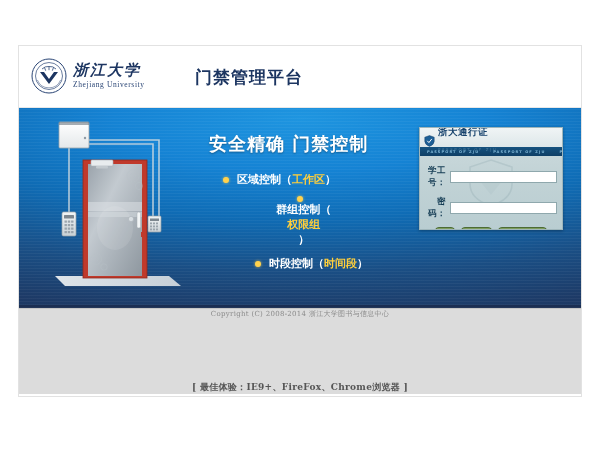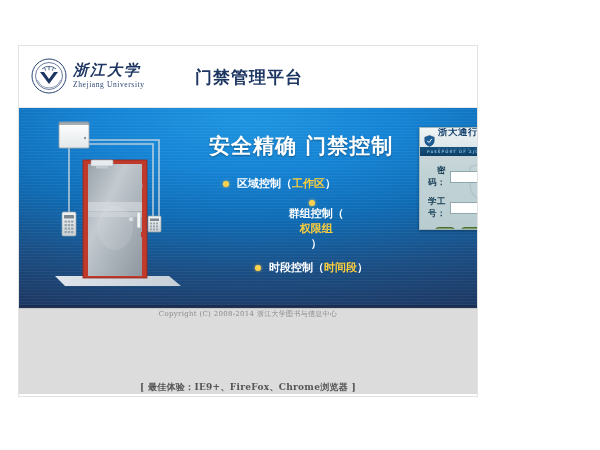--- a/index.html
+++ b/index.html
@@ -13,21 +13,21 @@
     background: #ffffff;
     font-family: "DejaVu Sans", "Liberation Sans", sans-serif;
     overflow: hidden;
   }
 
   
   .page {
     position: absolute;
     left: 18px;
     top: 45px;
-    width: 460px;
+    width: 564px;
     height: 352px;
     background: #ffffff;
     border: 1px solid #e2e2e2;
     box-sizing: border-box;
     overflow: hidden;
   }
 
   
   .header {
     position: relative;
@@ -117,21 +117,21 @@
   }
 
   
   .banner-copy {
     position: absolute;
     left: 190px;
     top: 24px;
     z-index: 4;
   }
   .headline {
-    font-size: 21px;
+    font-size: 18px;
     font-weight: bold;
     color: #ffffff;
     letter-spacing: 1px;
     text-shadow: 0 1px 2px rgba(0,0,0,0.35);
     white-space: nowrap;
   }
   .feature-list {
     list-style: none;
     margin: 16px 0 12px 0;
     padding: 0;
@@ -473,26 +473,26 @@
 
       <div class="login-body">
         <span class="ghost-shield">
           <svg width="46" height="50" viewBox="0 0 46 50">
             <path d="M23 2 L44 9 L44 26 Q44 41 23 48 Q2 41 2 26 L2 9 Z" fill="none" stroke="#7d9aa2" stroke-width="1.6"></path>
             <path d="M11 22 L23 37 L35 22 Z" fill="#9fb4bb" opacity="0.8"></path>
           </svg>
         </span>
 
         <div class="field-row">
+          <span class="field-label">学工号：</span>
+          <input class="field-input" type="text" placeholder="" style="">
+        </div>
+        <div class="field-row">
           <span class="field-label">密　码：</span>
           <input class="field-input" type="password" placeholder="" style="">
-        </div>
-        <div class="field-row">
-          <span class="field-label">学工号：</span>
-          <input class="field-input" type="text" placeholder="" style="">
         </div>
 
         <div class="btn-row">
           <button class="btn">登录</button>
           <button class="btn">登录添加</button>
           <button class="btn">校园卡密码登录</button>
         </div>
       </div>
     </div>
 

